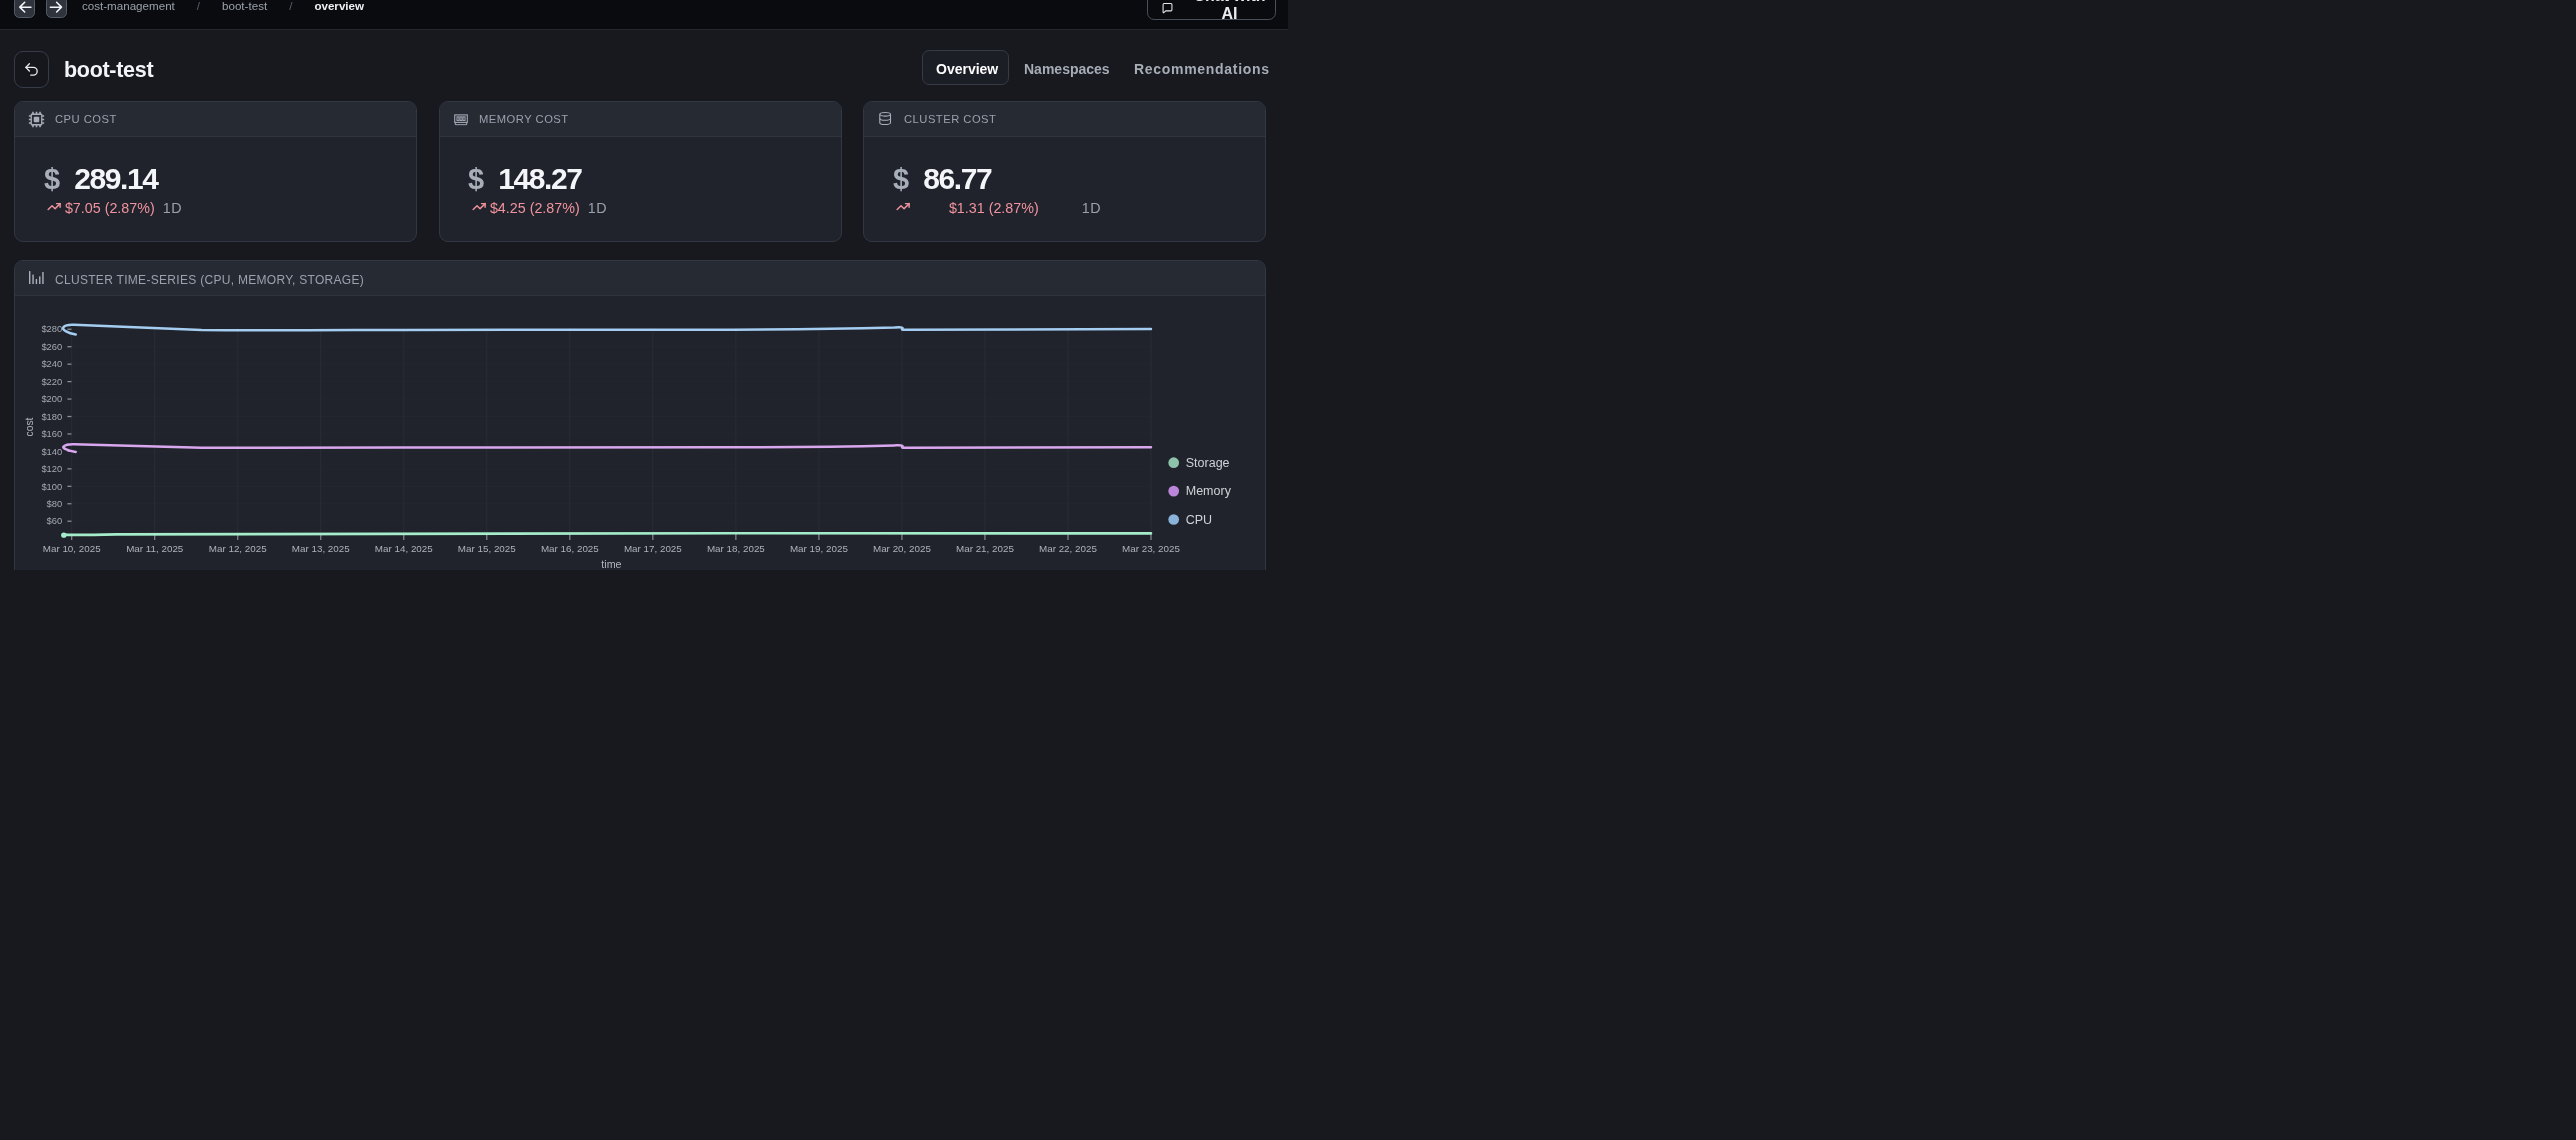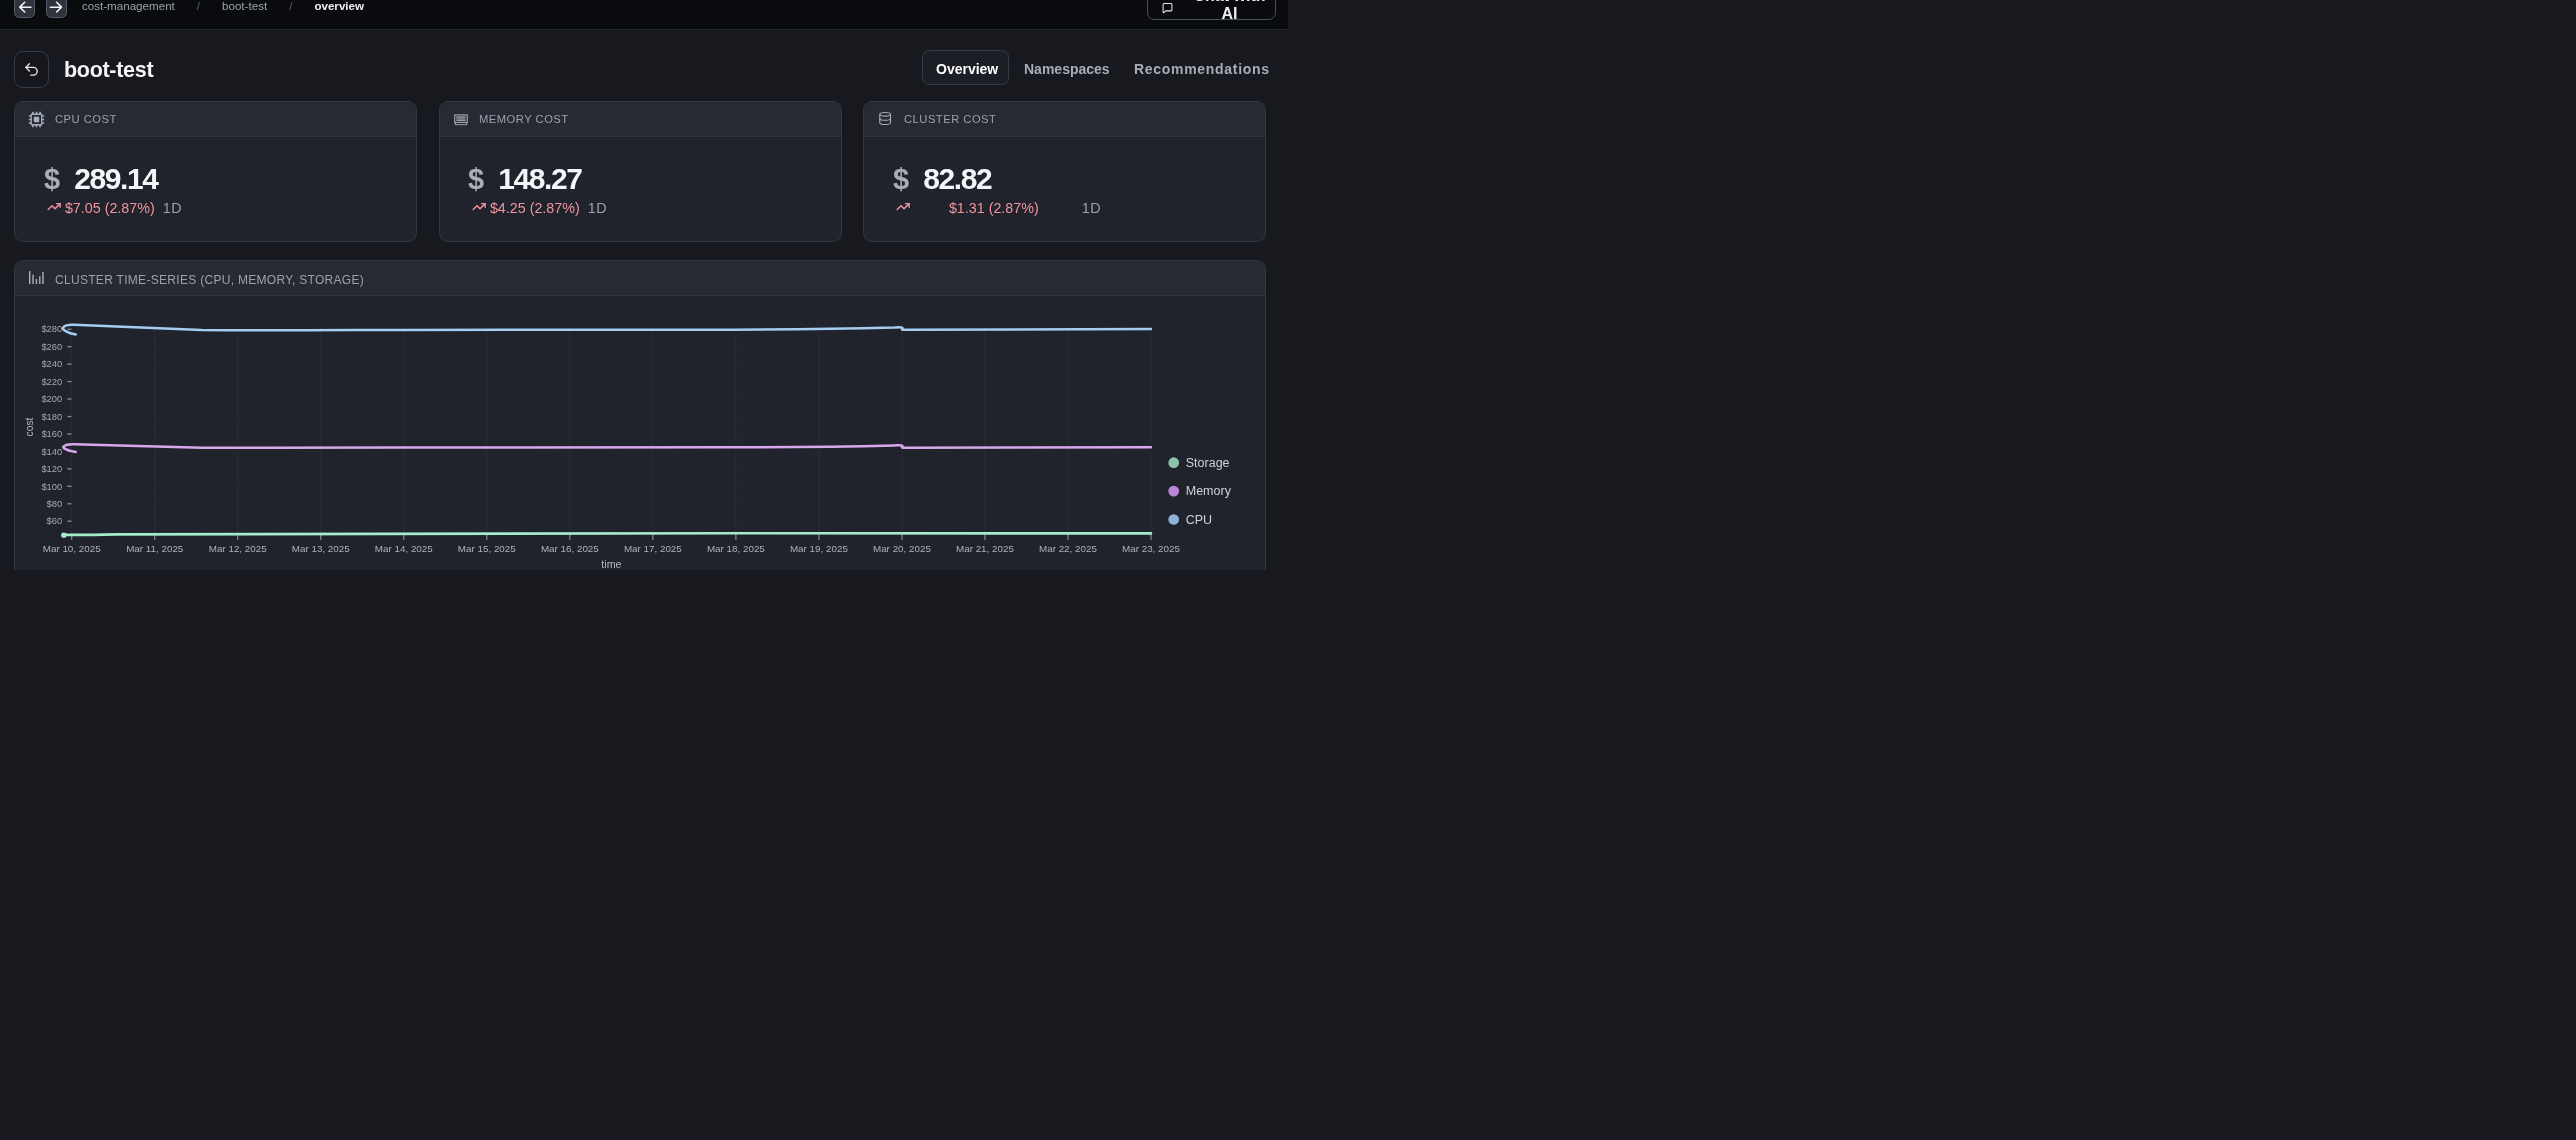--- a/index.html
+++ b/index.html
@@ -132,21 +132,21 @@
   <div class="chead"></div>
 </div>
 <svg class="cicon" style="left:878px;width:14.3px;height:17px;top:110px;" viewBox="0 0 24 24" fill="none" stroke="#aab0bb" stroke-width="1.8">
     <ellipse cx="12" cy="5" rx="9" ry="3"></ellipse>
     <path d="M3 5v14c0 1.66 4 3 9 3s9-1.34 9-3V5"></path>
     <path d="M3 12c0 1.66 4 3 9 3s9-1.34 9-3"></path>
   </svg>
 <div class="clabel" style="left:904px;">CLUSTER COST</div>
 <div class="vrow" style="left:893px;">
     <span class="dol">$</span>
-    <span class="num">82.82</span>
+    <span class="num">86.77</span>
   </div>
 <div class="trow" style="left:896px;gap:35px;">
   <svg width="14.3" height="11.6" viewBox="0 0 24 18" fill="none" stroke="#f0939f" stroke-width="2.4" stroke-linecap="round" stroke-linejoin="round">
       <path d="M22 2 13.5 10.5 8.5 5.5 2 12"></path>
       <path d="M16 2h6v6"></path>
     </svg>
   <span>$1.31 (2.87%)</span>
     <span class="dim">1D</span>
 </div>
 

